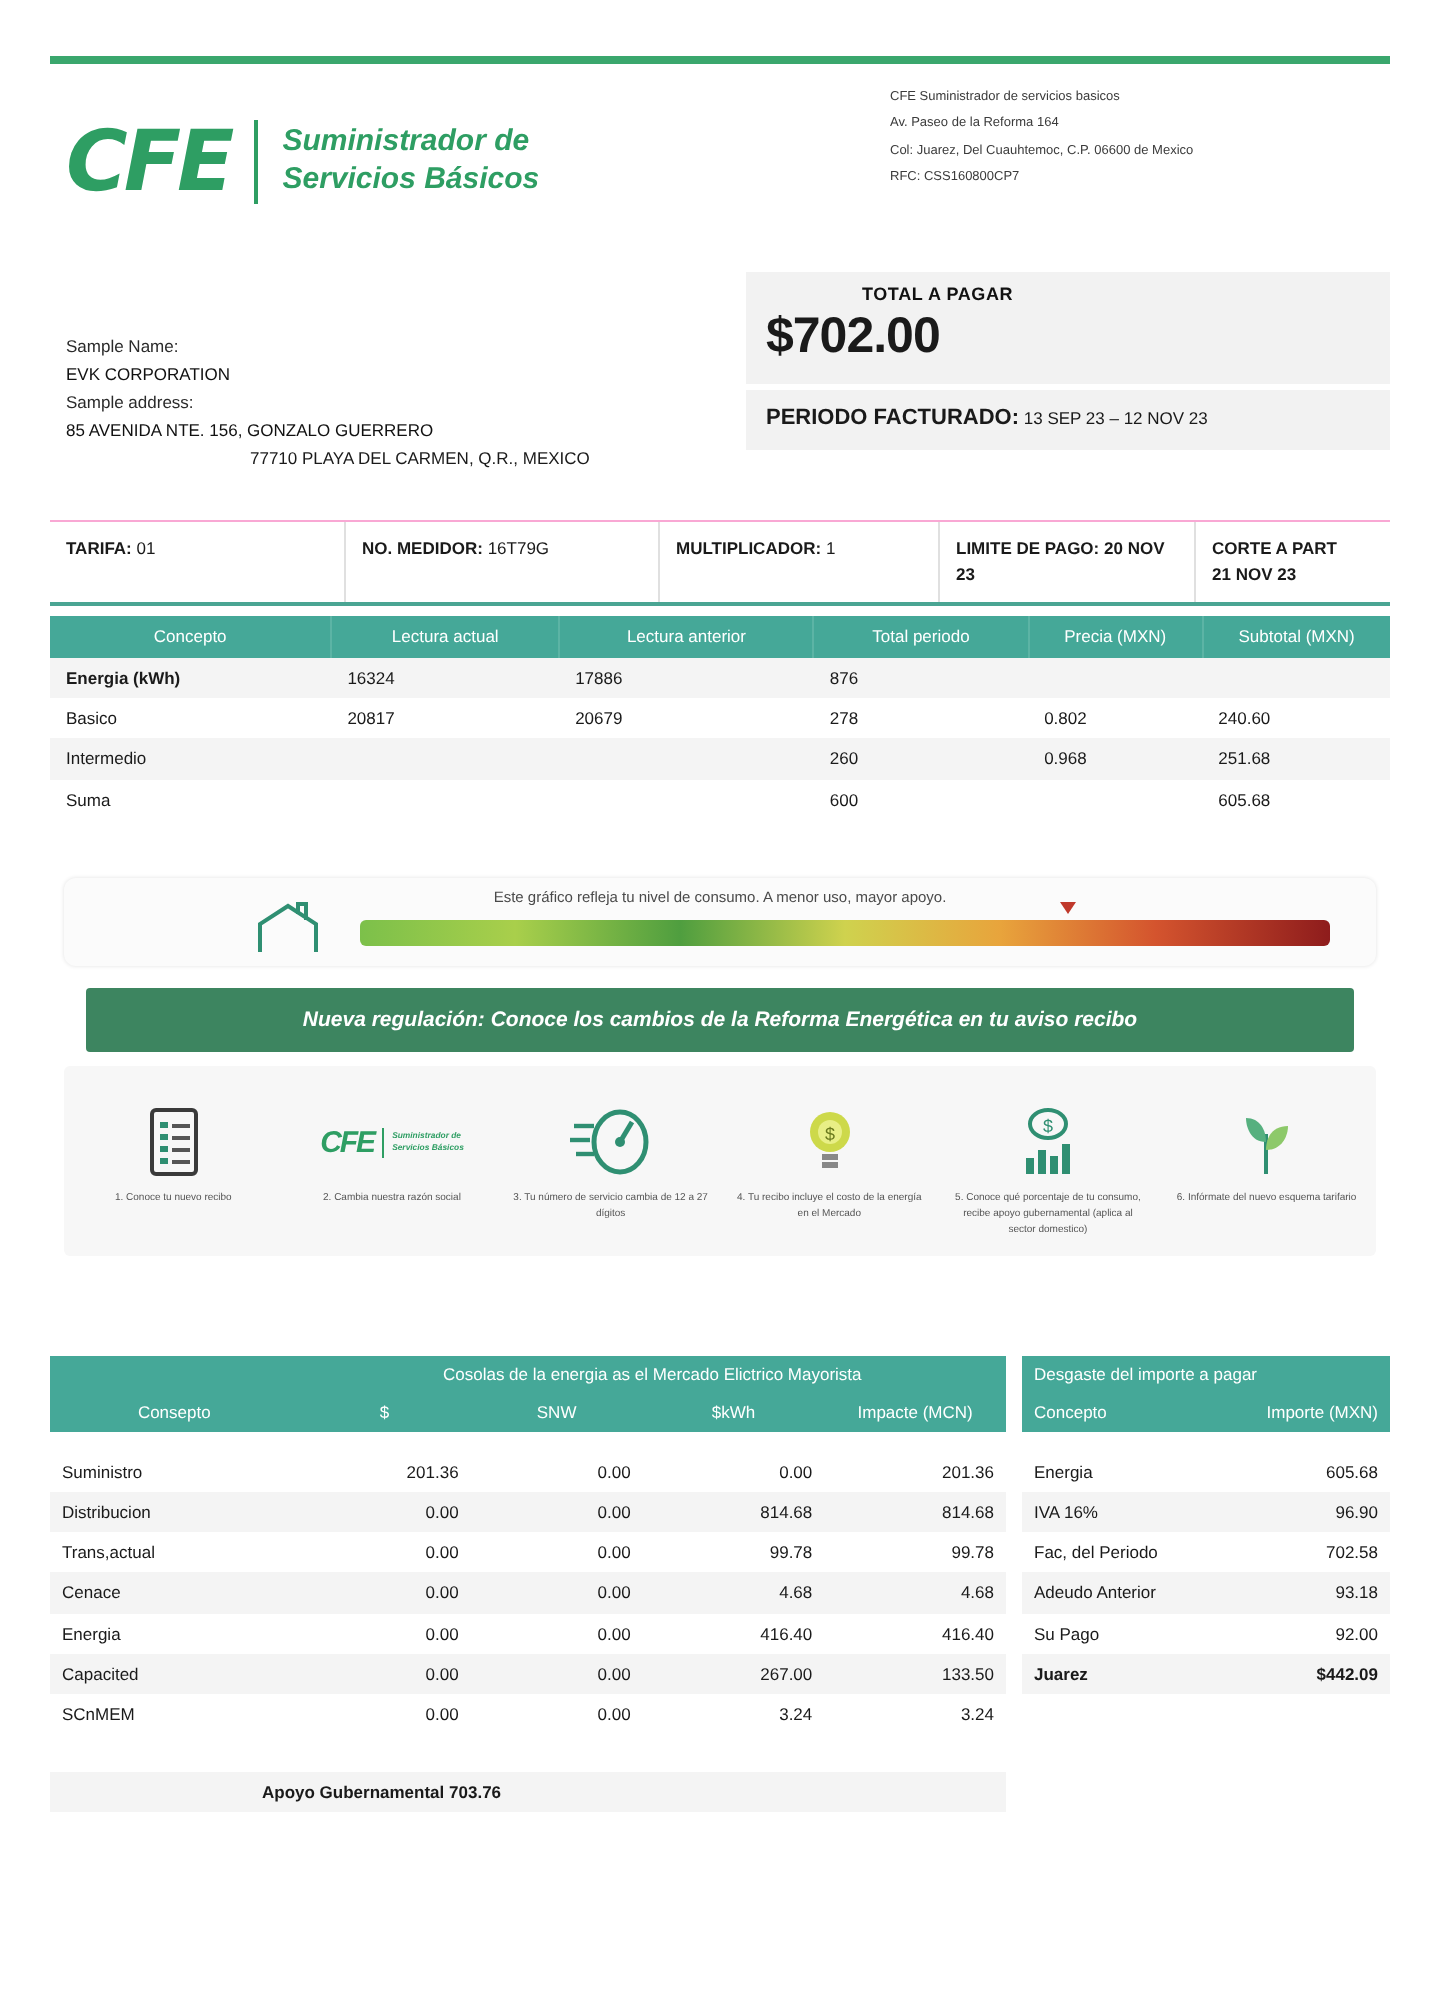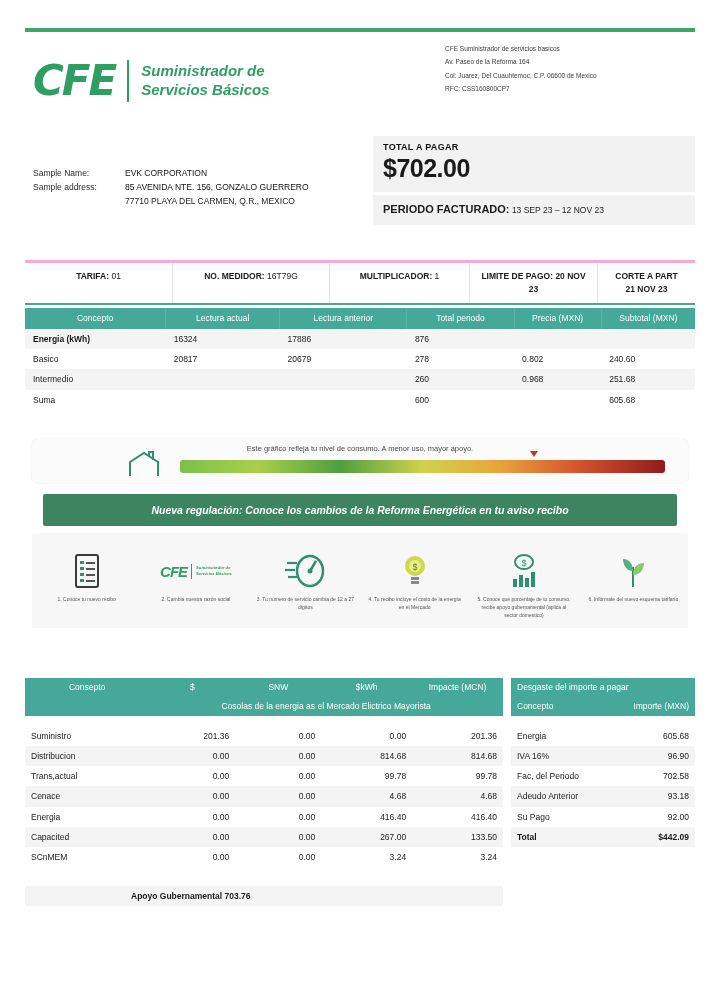--- a/index.html
+++ b/index.html
@@ -28,41 +28,41 @@
     font-size: 15px; font-weight: 700; font-style: italic;
     color: #2e9e63; line-height: 1.25;
   }
   .issuer {
     position: absolute; left: 420px; top: 10px; width: 280px;
     font-size: 6.5px; color: #3b3b3b; line-height: 2.05;
   }
 
   
   .customer { position: absolute; left: 33px; top: 138px; font-size: 8.5px; line-height: 1.65; }
-  .customer-row { display: flex; }
+  .customer-row { display: flex; flex-direction: column; }
   .cust-label { width: 92px; color: #2b2b2b; }
   .cust-val { color: #111; }
   .cust-cont { margin-left: 92px; }
 
   
   .totalbox {
     position: absolute; left: 373px; top: 108px; width: 322px;
   }
   .tb-cell { background: #f2f2f2; border-bottom: 3px solid #fff; padding: 6px 10px; }
-  .tb-title { font-size: 9px; font-weight: 700; letter-spacing: .3px; color: #111; }
+  .tb-title { font-size: 9px; font-weight: 700; letter-spacing: .3px; color: #111; margin-left: 48px; }
   .tb-amount { font-size: 25px; font-weight: 700; letter-spacing: -.5px; margin: 2px 0 3px; }
   .tb-words { font-size: 8px; color: #222; line-height: 1.55; }
   .tb-period { font-size: 8.5px; line-height: 1.6; }
   .tb-period b { font-size: 11px; }
 
   
   .tariff {
     position: absolute; left: 25px; top: 232px; width: 670px;
-    display: flex; border-top: 3px solid #f9a8d4; border-bottom: 2px solid #4aa593;
-    font-size: 8.5px; font-weight: 700; text-align: center;
+    display: flex; border-top: 1px solid #f9a8d4; border-bottom: 2px solid #4aa593;
+    font-size: 8.5px; font-weight: 700;
   }
   .tariff > div { padding: 7px 8px; border-right: 1px solid #e0e0e0; line-height: 1.55; }
   .tariff > div:last-child { border-right: 0; }
   .t1 { width: 148px; } .t2 { width: 157px; } .t3 { width: 140px; }
   .t4 { width: 128px; } .t5 { width: 97px; }
   .tariff .lt { font-weight: 400; }
 
   
   .ctable { position: absolute; left: 25px; top: 280px; width: 670px; font-size: 8.5px; }
   .ctable table { width: 100%; border-collapse: collapse; }
@@ -346,30 +346,30 @@
       </div>
       <div class="info-cap">6. Infórmate del nuevo esquema tarifario</div>
     </div>
   </div>
 
   <div class="btables">
     <div class="bt bt-left">
       <table>
         <thead>
           <tr>
+            <th class="ta-l"></th>
+            <th class="bt-head-top" colspan="4">Cosolas  de la energia as el Mercado  Elictrico Mayorista</th>
+          </tr>
+          <tr>
             <th class="ta-c" style="width:26%">Consepto</th>
             <th class="ta-c" style="width:18%">$</th>
             <th class="ta-c" style="width:18%">SNW</th>
             <th class="ta-c" style="width:19%">$kWh</th>
             <th class="ta-c" style="width:19%">Impacte (MCN)</th>
           </tr>
-          <tr>
-            <th class="ta-l"></th>
-            <th class="bt-head-top" colspan="4">Cosolas  de la energia as el Mercado  Elictrico Mayorista</th>
-          </tr>
         </thead>
         <tbody>
             <tr style="background: rgb(255, 255, 255);">
               <td colspan="5" class="bt-spacer"></td>
             </tr>
             <tr>
               <td class="ta-l">Suministro</td>
               <td class="ta-r">201.36</td>
               <td class="ta-r">0.00</td>
               <td class="ta-r">0.00</td>
@@ -454,21 +454,21 @@
             </tr>
             <tr>
               <td class="ta-l">Adeudo  Anterior</td>
               <td class="ta-r">93.18</td>
             </tr>
             <tr>
               <td class="ta-l">Su Pago</td>
               <td class="ta-r">92.00</td>
             </tr>
             <tr class="total-row">
-              <td class="ta-l">Total</td>
+              <td class="ta-l">Juarez</td>
               <td class="ta-r">$442.09</td>
             </tr>
           </tbody>
       </table>
     </div>
   </div>
 
 </div>
 
 </body></html>

